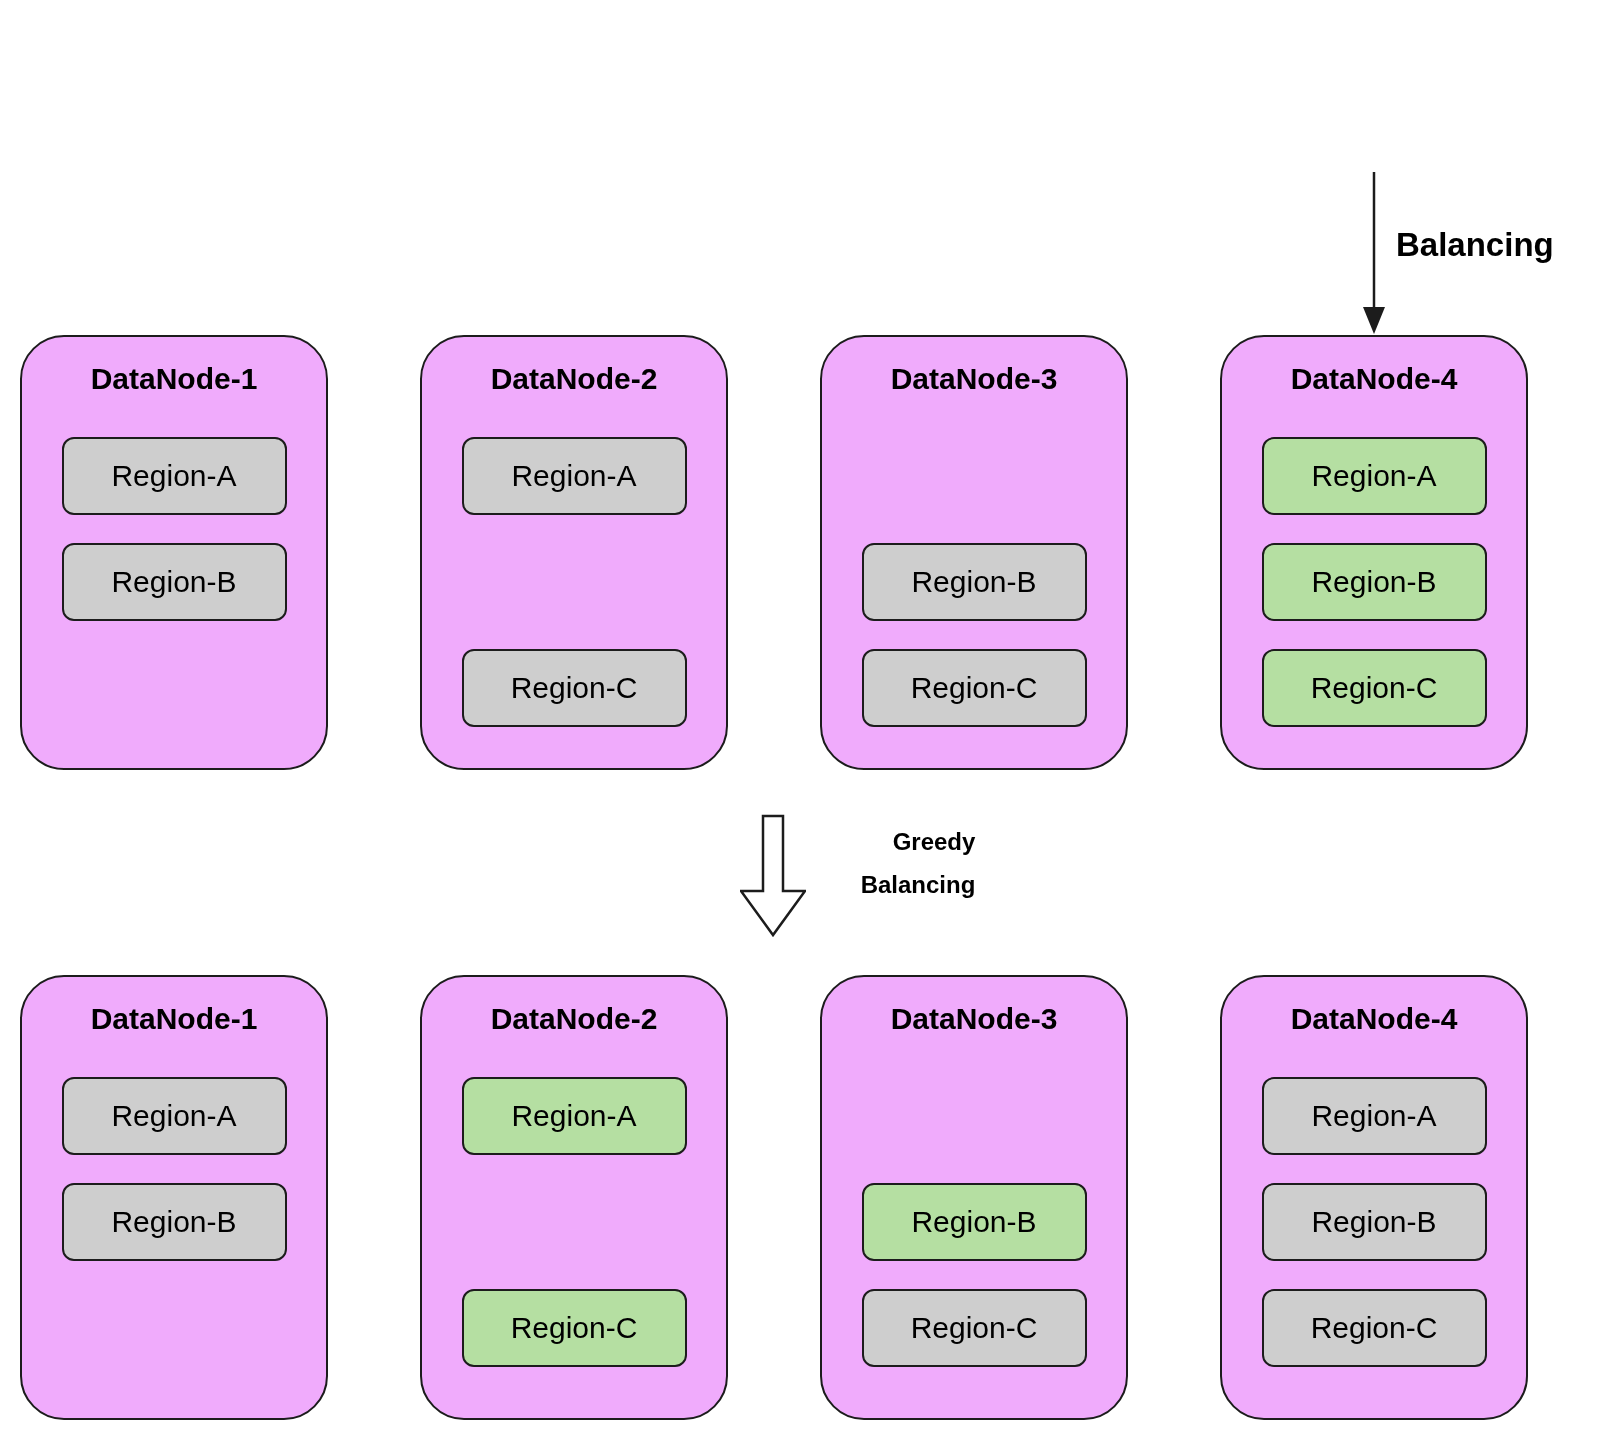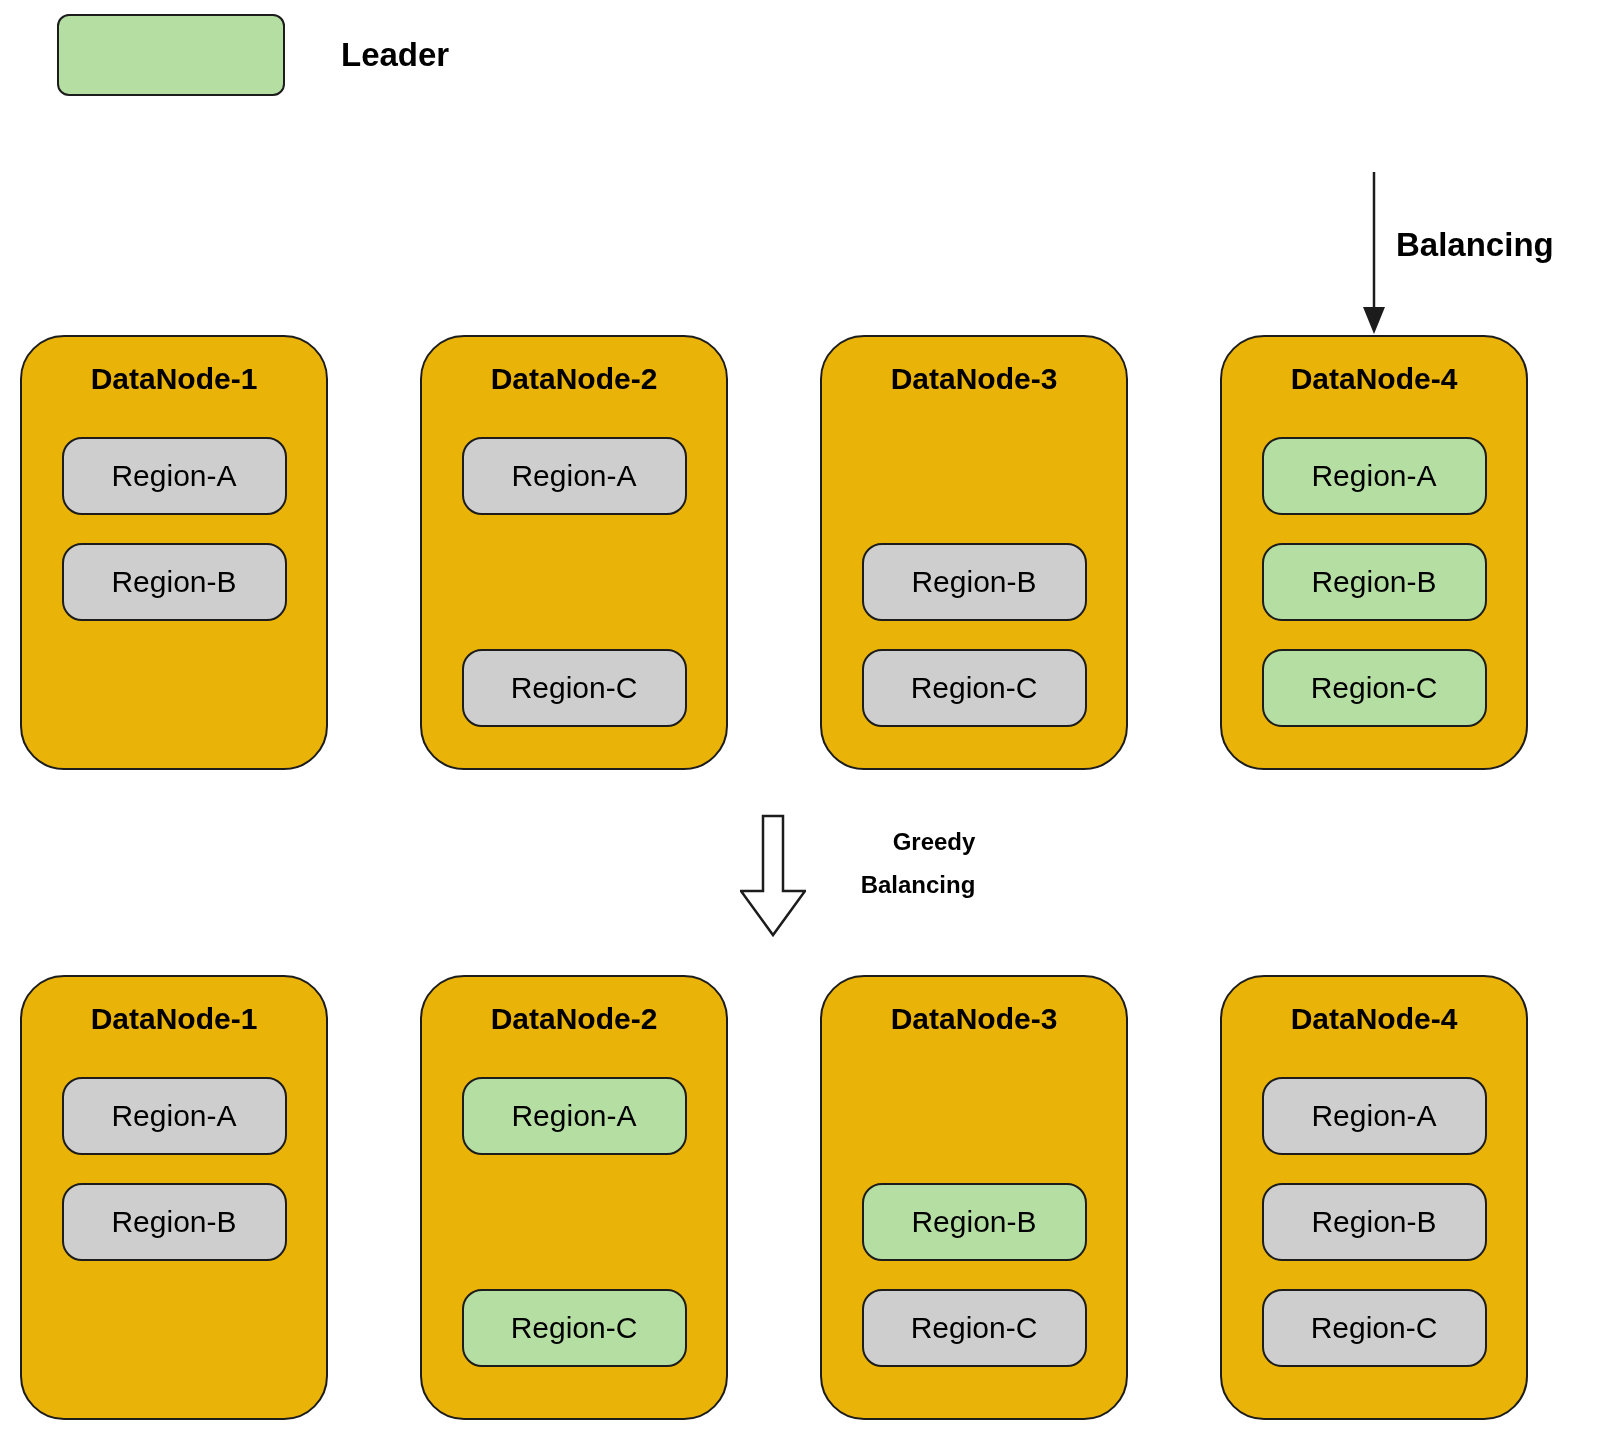--- a/index.html
+++ b/index.html
@@ -27,31 +27,31 @@
   
   .shutdown-arrow { position: absolute; left: 1352px; top: 172px; }
   .shutdown-label { position: absolute; left: 1396px; top: 226px; font-size: 33px; font-weight: 700; }
 
   
   .row { position: absolute; left: 20px; display: flex; gap: 92px; }
   .row.top { top: 335px; }
   .row.bottom { top: 975px; }
   .node {
     width: 308px; height: 435px;
-    background: #eab308;
+    background: #f0abfc;
     border: 2px solid #1c1c1c;
     border-radius: 44px;
     box-sizing: border-box;
   }
   .row.bottom .node { height: 445px; }
   .node-title { margin-top: 24px; text-align: center; font-size: 30px; font-weight: 700; line-height: 36px; }
   .slots { margin-top: 40px; display: flex; flex-direction: column; gap: 28px; align-items: center; }
   .region {
     width: 225px; height: 78px;
-    border-radius: 20px;
+    border-radius: 12px;
     display: flex; align-items: center; justify-content: center;
     font-size: 30px;
     box-sizing: border-box;
     background: transparent; border: 2px solid transparent;
   }
   .region.leader { background: var(--leader-fill, #b5dfa2); border-color: #1c1c1c; }
   .region.follower { background: var(--follower-fill, #cecece); border-color: #1c1c1c; }
 
   
   .greedy-arrow { position: absolute; left: 740px; top: 814px; }
@@ -59,24 +59,20 @@
     position: absolute; left: 918px; top: 820px;
     transform: translateX(-50%);
     text-align: right; font-size: 24px; font-weight: 700; line-height: 43px;
     white-space: nowrap;
   }
 </style>
 </head>
 <body>
 
 <div class="legend">
-  <div class="legend-row">
-    <div class="swatch leader"></div>
-    <div class="legend-label">Leader</div>
-  </div>
 </div>
 
 <svg class="shutdown-arrow" width="44" height="164" viewBox="0 0 44 164">
   <line x1="22" y1="0" x2="22" y2="138" stroke="#1c1c1c" stroke-width="2.5"></line>
   <polygon points="11,135 33,135 22,162" fill="#1c1c1c"></polygon>
 </svg>
 <div class="shutdown-label">Balancing</div>
 
 <div class="row top">
 

